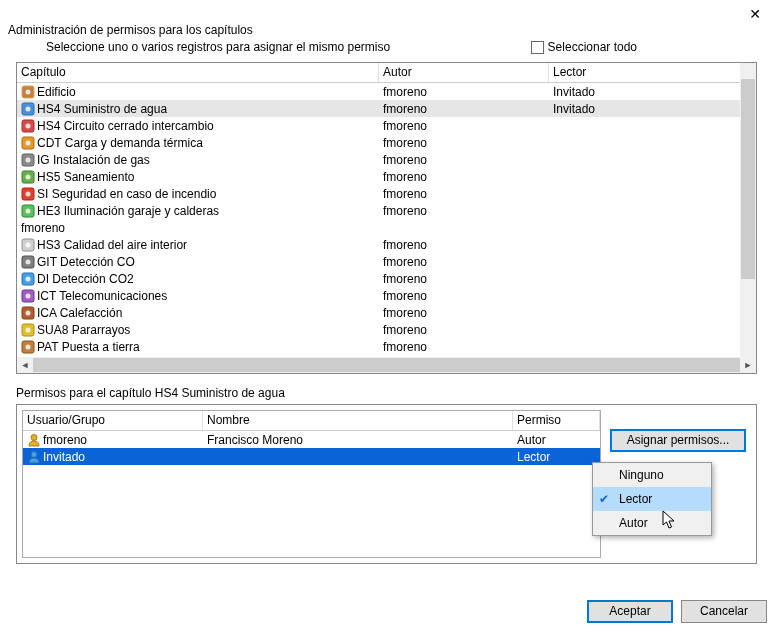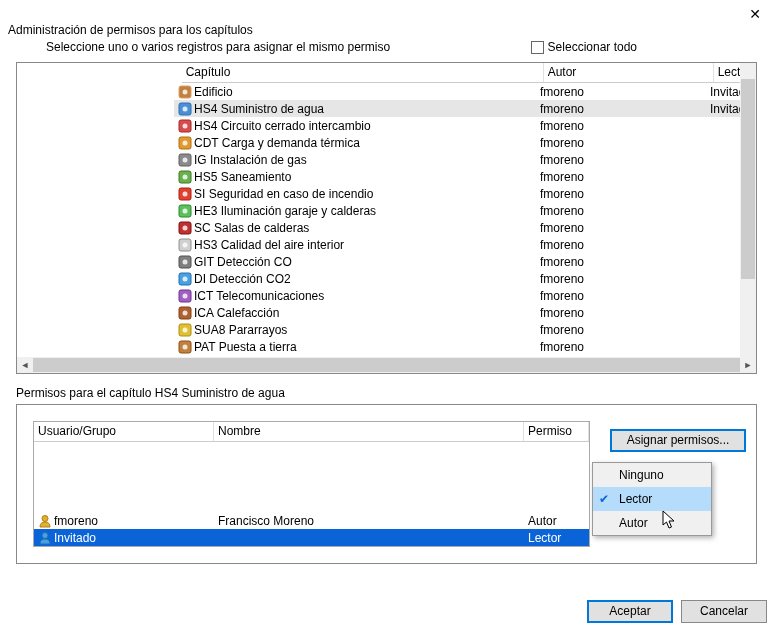--- a/index.html
+++ b/index.html
@@ -47,21 +47,20 @@
     border: 1px solid #666;
     background: #fff;
   }
   .chapters-panel {
     margin: 0 16px;
     border: 1px solid #888;
     height: 312px;
     position: relative;
     display: flex;
     flex-direction: column;
-    align-items: flex-end;
   }
   .grid-header {
     display: flex;
     height: 20px;
     border-bottom: 1px solid #ccc;
     background: #fff;
     flex-shrink: 0;
   }
   .grid-header .col {
     padding: 2px 4px;
@@ -132,27 +131,26 @@
   }
   .perm-panel {
     margin: 0 16px;
     border: 1px solid #888;
     height: 160px;
     position: relative;
     display: flex;
     flex-direction: row;
   }
   .perm-table {
-    margin: 16px;
+    margin: 5px;
     border: 1px solid #aaa;
     flex: 1;
     display: flex;
     flex-direction: column;
     position: relative;
-    justify-content: space-between;
   }
   .perm-header {
     display: flex;
     height: 20px;
     border-bottom: 1px solid #ccc;
   }
   .perm-header .pcol {
     padding: 2px 4px;
     border-right: 1px solid #e0e0e0;
   }
@@ -357,27 +355,20 @@
           <span class="icon"><svg width="14" height="14" viewBox="0 0 14 14">
               <rect x="1" y="1" width="12" height="12" rx="2" fill="#5cc05c" stroke="#2a8a2a" stroke-width="1"></rect>
               <circle cx="7" cy="7" r="2.5" fill="#fff" opacity="0.8"></circle>
             </svg></span>
           <span>HE3 Iluminación garaje y calderas</span>
         </div>
         <div class="cell author">fmoreno</div>
         <div class="cell reader"></div>
       </div>
       <div class="grid-row">
-        <div class="cell chap">
-          <span class="icon"><svg width="14" height="14" viewBox="0 0 14 14">
-              <rect x="1" y="1" width="12" height="12" rx="2" fill="#c03030" stroke="#801010" stroke-width="1"></rect>
-              <circle cx="7" cy="7" r="2.5" fill="#fff" opacity="0.8"></circle>
-            </svg></span>
-          <span>SC Salas de calderas</span>
-        </div>
         <div class="cell author">fmoreno</div>
         <div class="cell reader"></div>
       </div>
       <div class="grid-row">
         <div class="cell chap">
           <span class="icon"><svg width="14" height="14" viewBox="0 0 14 14">
               <rect x="1" y="1" width="12" height="12" rx="2" fill="#d0d0d0" stroke="#909090" stroke-width="1"></rect>
               <circle cx="7" cy="7" r="2.5" fill="#fff" opacity="0.8"></circle>
             </svg></span>
           <span>HS3 Calidad del aire interior</span>

